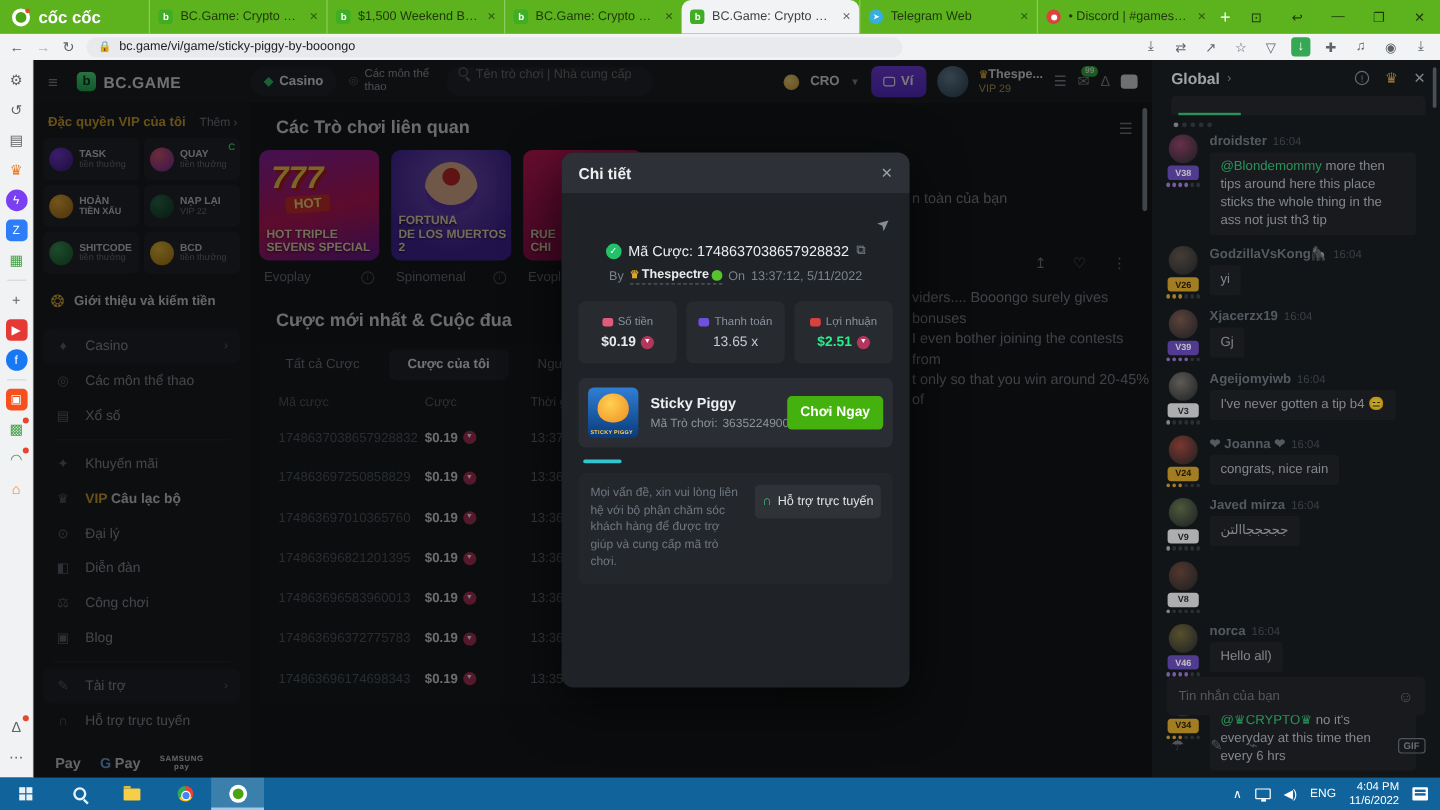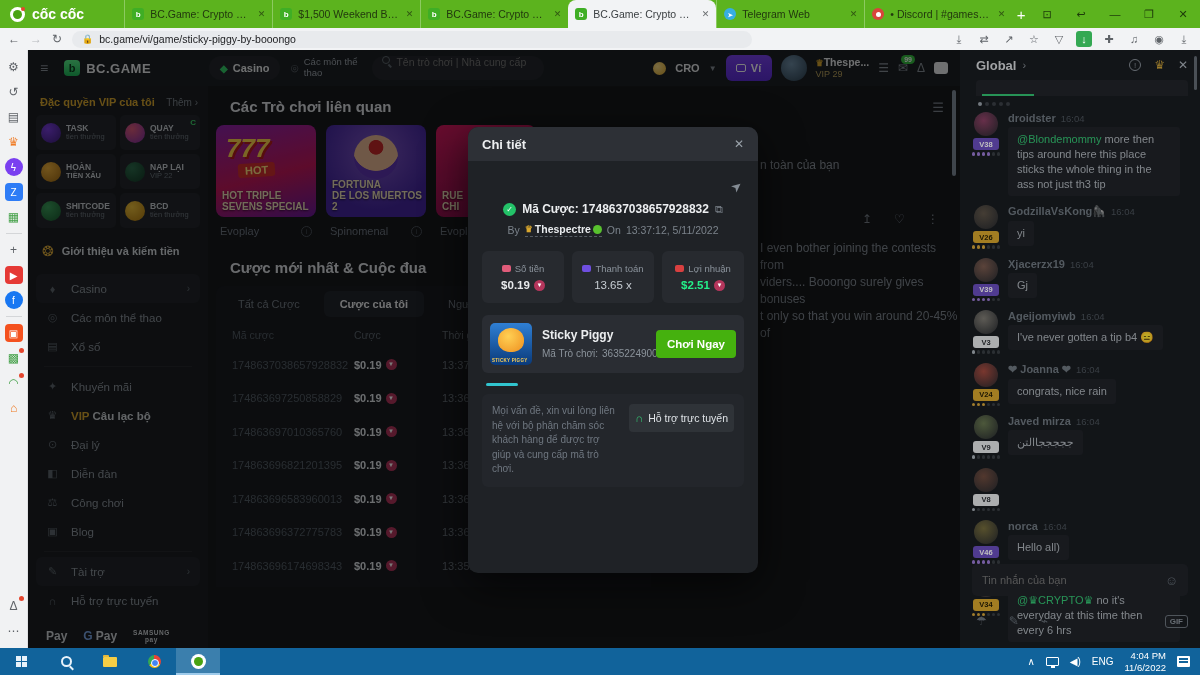--- a/index.html
+++ b/index.html
@@ -189,21 +189,21 @@
 .chatdim{position:absolute;right:0;top:0;width:240px;height:100%;background:rgba(0,0,0,.25);z-index:40;pointer-events:none}
 .modal{position:absolute;left:440px;top:77px;width:290px;height:446px;background:#1f2226;border-radius:10px;z-index:100;box-shadow:0 12px 44px rgba(0,0,0,.65);overflow:hidden}
 .mhdr{height:34px;background:#2d3036;display:flex;align-items:center;justify-content:space-between;padding:0 14px}
 .mtitle{color:#eceef0;font-weight:bold;font-size:13px}
 .mclose{color:#9aa2aa;font-size:12px}
 .mbody{padding:10px 14px}
 .sharerow{display:flex;justify-content:flex-end;padding:8px 2px 6px 0}
 .shareic{color:#848c94;font-size:13px;transform:rotate(-40deg)}
 .idrow{display:flex;align-items:center;justify-content:center;gap:6px;margin-top:2px}
 .ck{width:13px;height:13px;border-radius:50%;background:#23c268;color:#fff;font-size:8px;display:flex;align-items:center;justify-content:center}
-.idtxt{color:#eceef0;font-size:12px;font-weight:bold}
+.idtxt{color:#eceef0;font-size:12px;font-weight:normal}
 .copyic{color:#7b838b;font-size:11px}
 .byrow{display:flex;align-items:center;justify-content:center;gap:5px;margin-top:7px;font-size:10.5px;color:#7b838b}
 .byname{color:#e9ecee;font-weight:bold;border-bottom:1px dashed #555c63;padding-bottom:1px;display:flex;align-items:center;gap:2px}
 .crown{color:#d9a72e;font-size:9px}
 .frog{width:9px;height:9px;border-radius:50%;background:#58c12e;display:inline-block}
 .stats{display:flex;gap:8px;margin-top:14px}
 .statbox{flex:1;height:52px;background:#272a2f;border-radius:6px;display:flex;flex-direction:column;align-items:center;justify-content:center;gap:5px}
 .statlbl{display:flex;align-items:center;gap:4px;font-size:9.5px;color:#8b939c}
 .chip{width:9px;height:7px;border-radius:2px}
 .statval{font-size:11.5px;font-weight:bold;color:#e8eaec;display:flex;align-items:center;gap:4px}
@@ -576,22 +576,22 @@
           </div>
         </div>
     </div>
     <div class="frag" style="left:552px;top:72px">n toàn của bạn</div>
     <div class="fragicons" style="left:654px;top:126px">
       <span>↥</span>
       <span>♡</span>
       <span>⋮</span>
     </div>
     <div class="fraglines" style="left:552px;top:154px">
+        <div>viders.... Booongo surely gives bonuses</div>
         <div>I even bother joining the contests from</div>
-        <div>viders.... Booongo surely gives bonuses</div>
         <div>t only so that you win around 20-45% of</div>
       </div>
   </div>
 
   <div class="pagescroll"></div>
 
   <div class="chat">
     <div class="chathdr">
       <span class="chattitle">Global</span>
       <span class="chatchev">›</span>

